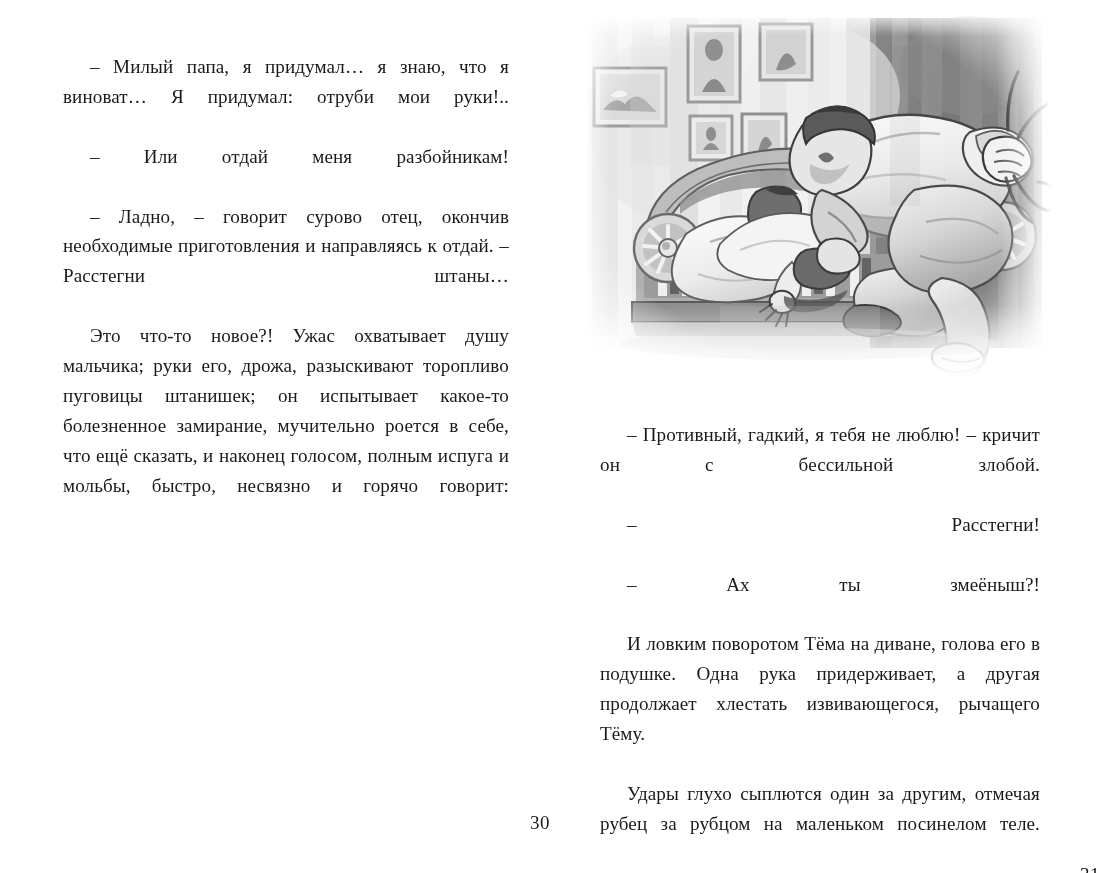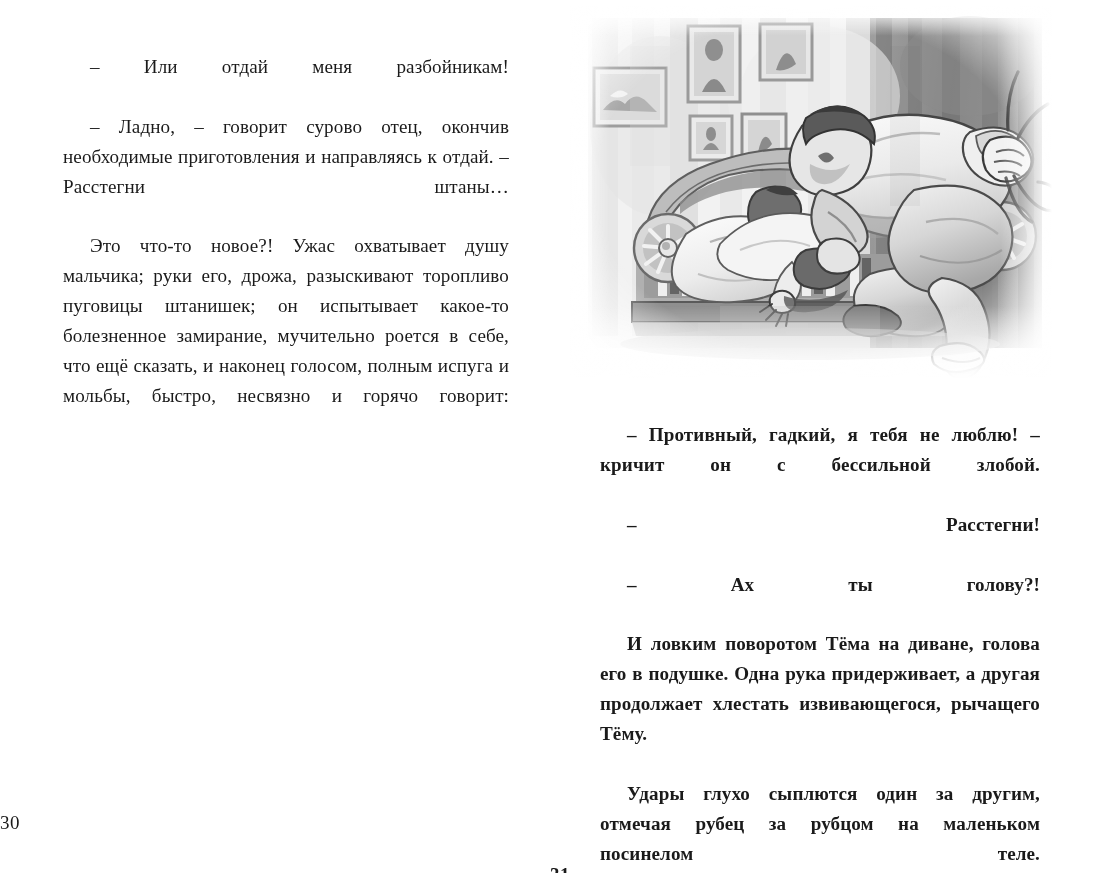--- a/index.html
+++ b/index.html
@@ -16,21 +16,21 @@
     width:1100px;height:873px;
     box-sizing:border-box;
     display:flex;
   }
   .page{
     position:relative;
     width:550px;height:873px;
     box-sizing:border-box;
   }
   .page-left{ padding:52px 42px 0 63px; }
-  .page-right{ padding:52px 60px 0 50px;font-weight:bold; }
+  .page-right{ padding:52px 60px 0 50px; }
 
   .textcol{
     text-align:justify;
     text-justify:inter-word;
     hyphens:manual;
     font-size:19.1px;
     line-height:29.9px;
     letter-spacing:.1px;
     word-spacing:.2px;
   }
@@ -40,21 +40,21 @@
   .textcol p{ margin:0; text-indent:27px; }
   .textcol p:last-child{ text-align:justify; }
 
   
   .textcol p{ text-align:justify; }
   .textcol p::after{ content:""; display:inline-block; width:100%; }
 
   .folio{
     position:absolute;
     left:0; right:0;
-    text-align:left;
+    text-align:right;
     font-size:19px;
     letter-spacing:.5px;
   }
   .page-left .folio{ top:812px; }
   .page-right .folio{ top:836px;margin-top:28px; }
   .folio .num{ display:inline-block; }
 
   .illo-wrap{
     position:absolute;
     left:20px; top:6px;
@@ -68,20 +68,21 @@
     width:440px;
   }
 </style>
 </head>
 <body>
 
 <div class="spread">
 
   <div class="page page-left">
     <div class="textcol">
+      <p>– Милый папа, я придумал… я знаю, что я виноват… Я придумал: отруби мои руки!..</p>
       <p>– Или отдай меня разбойникам!</p>
       <p>– Ладно, – говорит сурово отец, окончив необходимые приготовления и направляясь к отдай. – Расстегни штаны…</p>
       <p>Это что-то новое?! Ужас охватывает душу мальчика; руки его, дрожа, разыскивают торопливо пуговицы штанишек; он испытывает какое-то болезненное замирание, мучительно роется в себе, что ещё сказать, и наконец голосом, полным испуга и мольбы, быстро, несвязно и горячо говорит:</p>
 
     </div>
     <div class="folio">
       <span class="num">30</span>
     </div>
   </div>
 
@@ -372,21 +373,21 @@
         <rect x="0" y="300" width="482" height="72" fill="url(#fadeB)"></rect>
         <rect x="430" y="0" width="52" height="372" fill="url(#fadeR)"></rect>
         <rect x="0" y="0" width="40" height="372" fill="url(#fadeL)"></rect>
         <rect x="0" y="0" width="482" height="30" fill="url(#fadeT)"></rect>
       </svg>
     </div>
 
     <div class="textcol rt-text">
       <p>– Противный, гадкий, я тебя не люблю! – кричит он с бессильной злобой.</p>
       <p>– Расстегни!</p>
-      <p>– Ах ты голову?!</p>
+      <p>– Ах ты змеёныш?!</p>
       <p>И ловким поворотом Тёма на диване, голова его в подушке. Одна рука придерживает, а другая продолжает хлестать извивающегося, рычащего Тёму.</p>
       <p>Удары глухо сыплются один за другим, отмечая рубец за рубцом на маленьком посинелом теле.</p>
 
     </div>
 
     <div class="folio">
       <span class="num">31</span>
     </div>
   </div>
 

